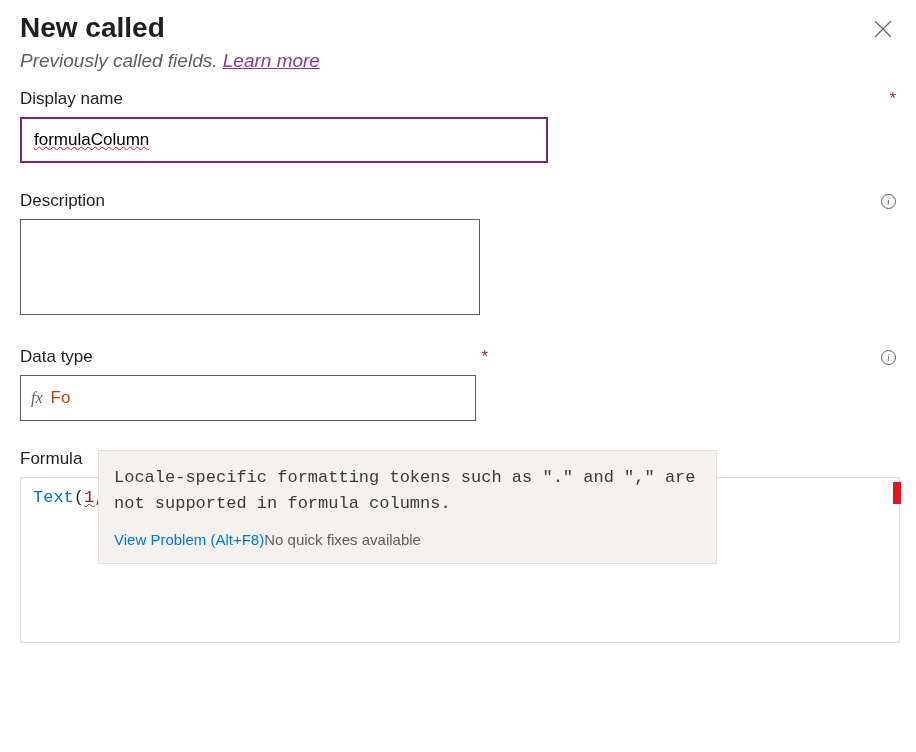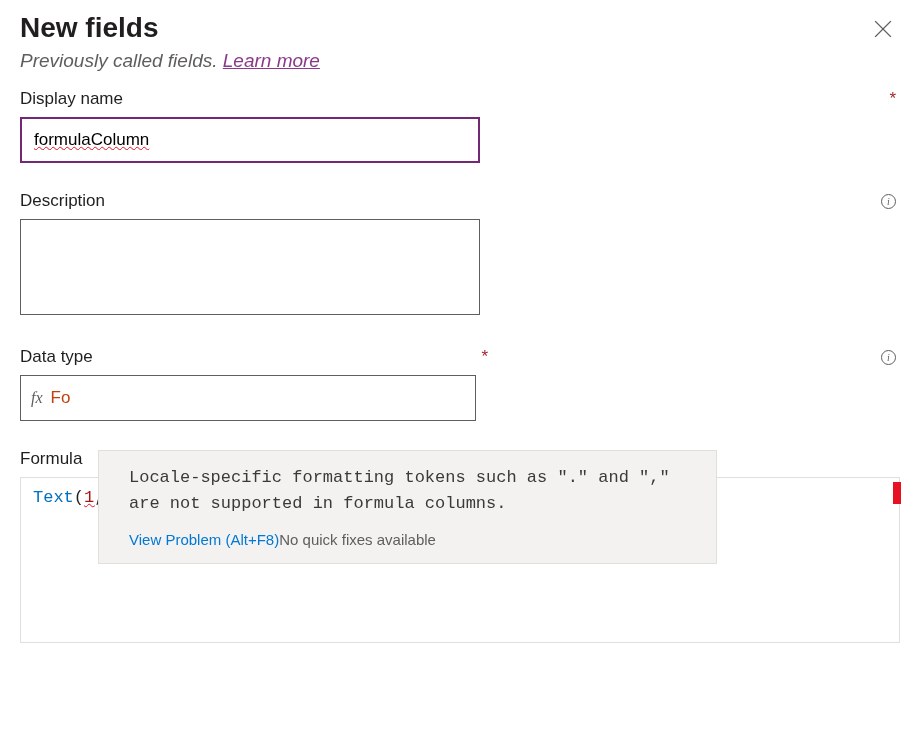--- a/index.html
+++ b/index.html
@@ -73,21 +73,21 @@
       border-radius: 50%;
       align-items: center;
       justify-content: center;
       font-size: 10px;
       font-style: italic;
       font-family: Georgia, serif;
       color: #605e5c;
       margin-left: 4px;
     }
     .text-input {
-      width: 460px;
+      width: 528px;
       height: 46px;
       padding: 0 12px;
       font-size: 17px;
       border: 2px solid #742774;
       outline: none;
       font-family: inherit;
     }
     .text-input.spellcheck {
       text-decoration-line: underline;
       text-decoration-style: wavy;
@@ -123,21 +123,21 @@
     .data-type-text {
       color: #c2410c;
     }
     .tooltip-box {
       position: absolute;
       left: 98px;
       top: 450px;
       width: 619px;
       background: #f3f2f1;
       border: 1px solid #e1dfdd;
-      padding: 14px 14px 12px 30px;
+      padding: 14px 14px 12px 15px;
       font-family: Consolas, "Courier New", monospace;
       font-size: 17px;
       line-height: 1.55;
       z-index: 10;
     }
     .tooltip-message {
       color: #3b3a39;
       white-space: pre-wrap;
     }
     .tooltip-actions {
@@ -197,21 +197,21 @@
       width: 8px;
       height: 22px;
       background: #e81123;
     }
   </style>
 </head>
 <body>
 
 <div class="header-row">
   <div>
-    <div class="title">New fields</div>
+    <div class="title">New called</div>
     <div class="subtitle">
       <span>Previously called fields. </span><a class="learn-more">Learn more</a>
     </div>
   </div>
   <button class="close-btn">
     <svg viewBox="0 0 16 16">
       <line x1="1" y1="1" x2="15" y2="15"></line>
       <line x1="15" y1="1" x2="1" y2="15"></line>
     </svg>
   </button>

